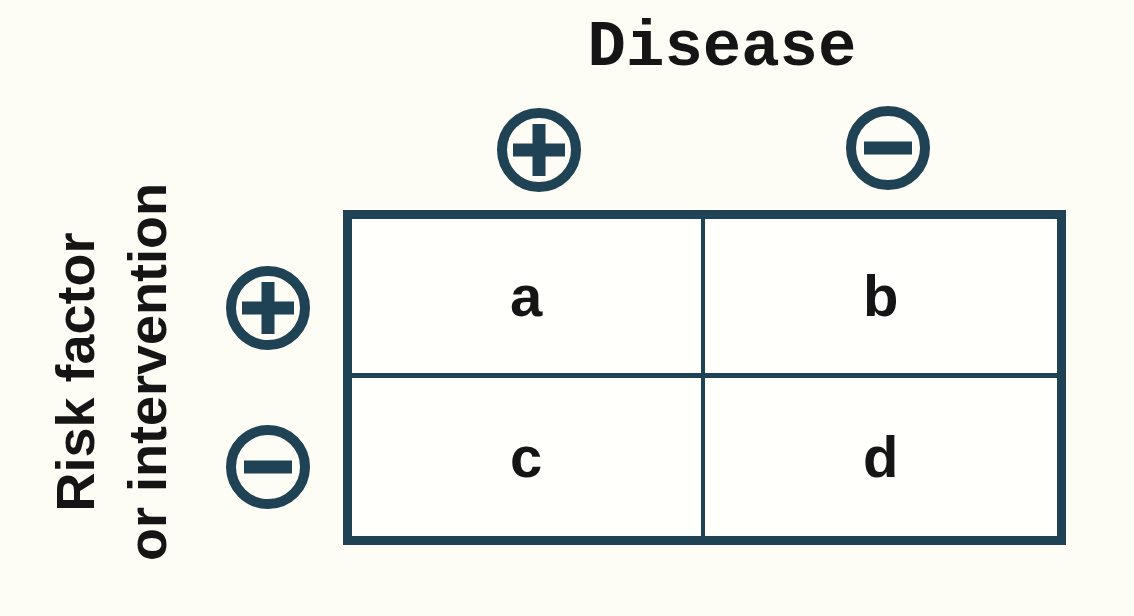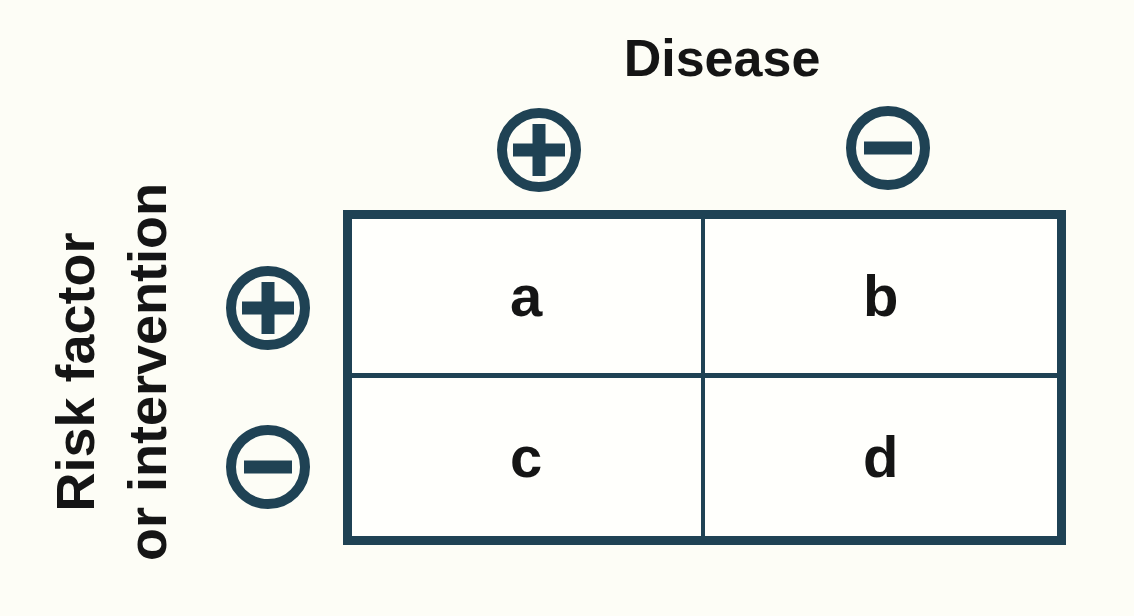--- a/index.html
+++ b/index.html
@@ -14,27 +14,28 @@
     color:var(--text-black);
   }
   .stage{
     position:relative;
     width:1134px;height:616px;
     overflow:hidden;
     background:var(--background);
   }
   .title{
     position:absolute;
-    left:722px;top:32px;
+    left:722px;top:16px;
     transform:translateX(-50%);
-    font-size:52px;
+    font-size:64px;
     font-weight:700;
     line-height:1;
     white-space:nowrap;
     color:var(--text-black);
+    font-family:Liberation Mono, monospace;
   }
   .icon{
     position:absolute;
     width:86px;height:86px;
     color:var(--accent-teal);
   }
   .icon svg{display:block;width:86px;height:86px;}
   .icon.col-plus {left:496px;top:107px;}
   .icon.col-minus{left:845px;top:105px;}
   .icon.row-plus {left:225px;top:265px;}

